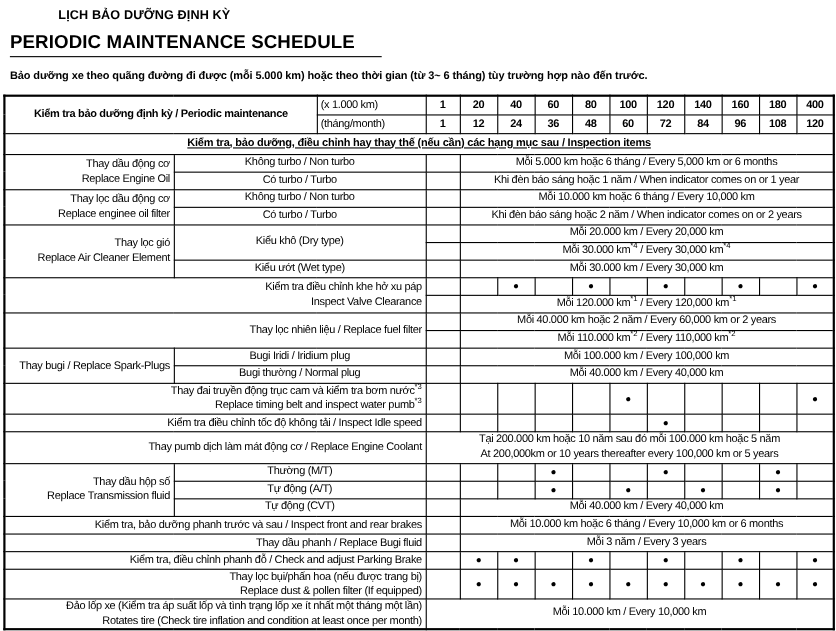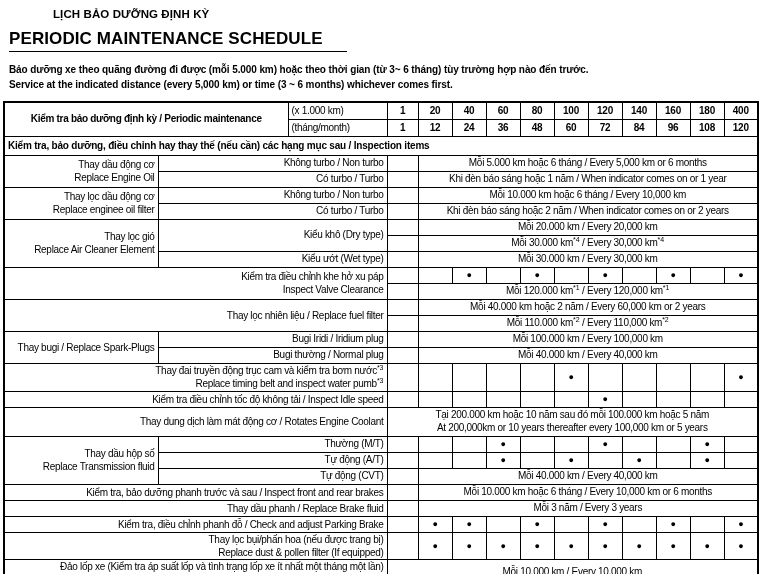--- a/index.html
+++ b/index.html
@@ -15,38 +15,37 @@
   td,th{border:1px solid #000;padding:0 3px;font-size:10px;font-weight:normal;
         line-height:12px;letter-spacing:-.3px;overflow:hidden;white-space:nowrap;
         vertical-align:middle;}
   sup{font-size:7px;line-height:0;vertical-align:super;letter-spacing:0;}
   thead tr{height:17px;}
   tbody tr{height:16px;}
   tr.section-row{height:19px;}
   .hdr-label{font-weight:bold;text-align:center;}
   .unit{text-align:left;}
   .num{text-align:center;font-weight:bold;}
-  .section{font-weight:bold;text-align:left;letter-spacing:-.2px;}
+  .section{font-weight:bold;text-align:center;letter-spacing:-.2px;text-decoration:underline;}
   .label{text-align:right;line-height:13px;}
-  .sub{text-align:right;}
+  .sub{text-align:center;}
   .span-text{text-align:center;line-height:12.5px;margin-left:15px;}
   .dot{text-align:center;font-size:9px;padding:0;}
   .gap{padding:0;}
 </style>
 </head>
 <body>
 
 <div class="page">
   <div class="title-vn">LỊCH BẢO DƯỠNG ĐỊNH KỲ</div>
   <div class="title-en-wrap">
     <span class="title-en">PERIODIC MAINTENANCE SCHEDULE</span>
   </div>
   <div class="intro">
     <div>Bảo dưỡng xe theo quãng đường đi được (mỗi 5.000 km) hoặc theo thời gian (từ 3~ 6 tháng) tùy trường hợp nào đến trước.</div>
-    <div>Service at the indicated distance (every 5,000 km) or time (3 ~ 6 months) whichever comes first.</div>
   </div>
   <table>
     <colgroup>
       <col style="width:154px">
         <col style="width:130px">
         <col style="width:99px">
       <col style="width:31px">
         <col style="width:34px">
         <col style="width:34px">
       <col style="width:34px">
@@ -190,21 +189,21 @@
           <td class="dot"></td>
           <td class="dot"></td>
           <td class="dot"></td>
           <td class="dot">●</td>
           <td class="dot"></td>
           <td class="dot"></td>
           <td class="dot"></td>
           <td class="dot"></td>
         </tr>
         <tr style="height: 29px;">
-          <td class="label" rowspan="1" colspan="3">Thay dung dịch làm mát động cơ / Rotates Engine Coolant</td>
+          <td class="label" rowspan="1" colspan="3">Thay pumb dịch làm mát động cơ / Replace Engine Coolant</td>
           <td class="span-text" colspan="11">Tại 200.000 km hoặc 10 năm sau đó mỗi 100.000 km hoặc 5 năm<br>At 200,000km or 10 years thereafter every 100,000 km or 5 years</td>
         </tr>
         <tr>
           <td class="label" rowspan="3" colspan="1">Thay dầu hộp số<br>Replace Transmission fluid</td>
           <td class="sub" colspan="2">Thường (M/T)</td>
           <td class="gap"></td>
           <td class="dot"></td>
           <td class="dot"></td>
           <td class="dot">●</td>
           <td class="dot"></td>
@@ -233,21 +232,21 @@
           <td class="sub" colspan="2">Tự động (CVT)</td>
           <td class="gap"></td>
           <td class="span-text" colspan="10">Mỗi 40.000 km / Every 40,000 km</td>
         </tr>
         <tr>
           <td class="label" rowspan="1" colspan="3">Kiểm tra, bảo dưỡng phanh trước và sau / Inspect front and rear brakes</td>
           <td class="gap"></td>
           <td class="span-text" colspan="10">Mỗi 10.000 km hoặc 6 tháng / Every 10,000 km or 6 months</td>
         </tr>
         <tr>
-          <td class="label" rowspan="1" colspan="3">Thay dầu phanh / Replace Brake fluid</td>
+          <td class="label" rowspan="1" colspan="3">Thay dầu phanh / Replace Bugi fluid</td>
           <td class="gap"></td>
           <td class="span-text" colspan="10">Mỗi 3 năm / Every 3 years</td>
         </tr>
         <tr>
           <td class="label" rowspan="1" colspan="3">Kiểm tra, điều chỉnh phanh đỗ / Check and adjust Parking Brake</td>
           <td class="gap"></td>
           <td class="dot">●</td>
           <td class="dot">●</td>
           <td class="dot"></td>
           <td class="dot">●</td>

